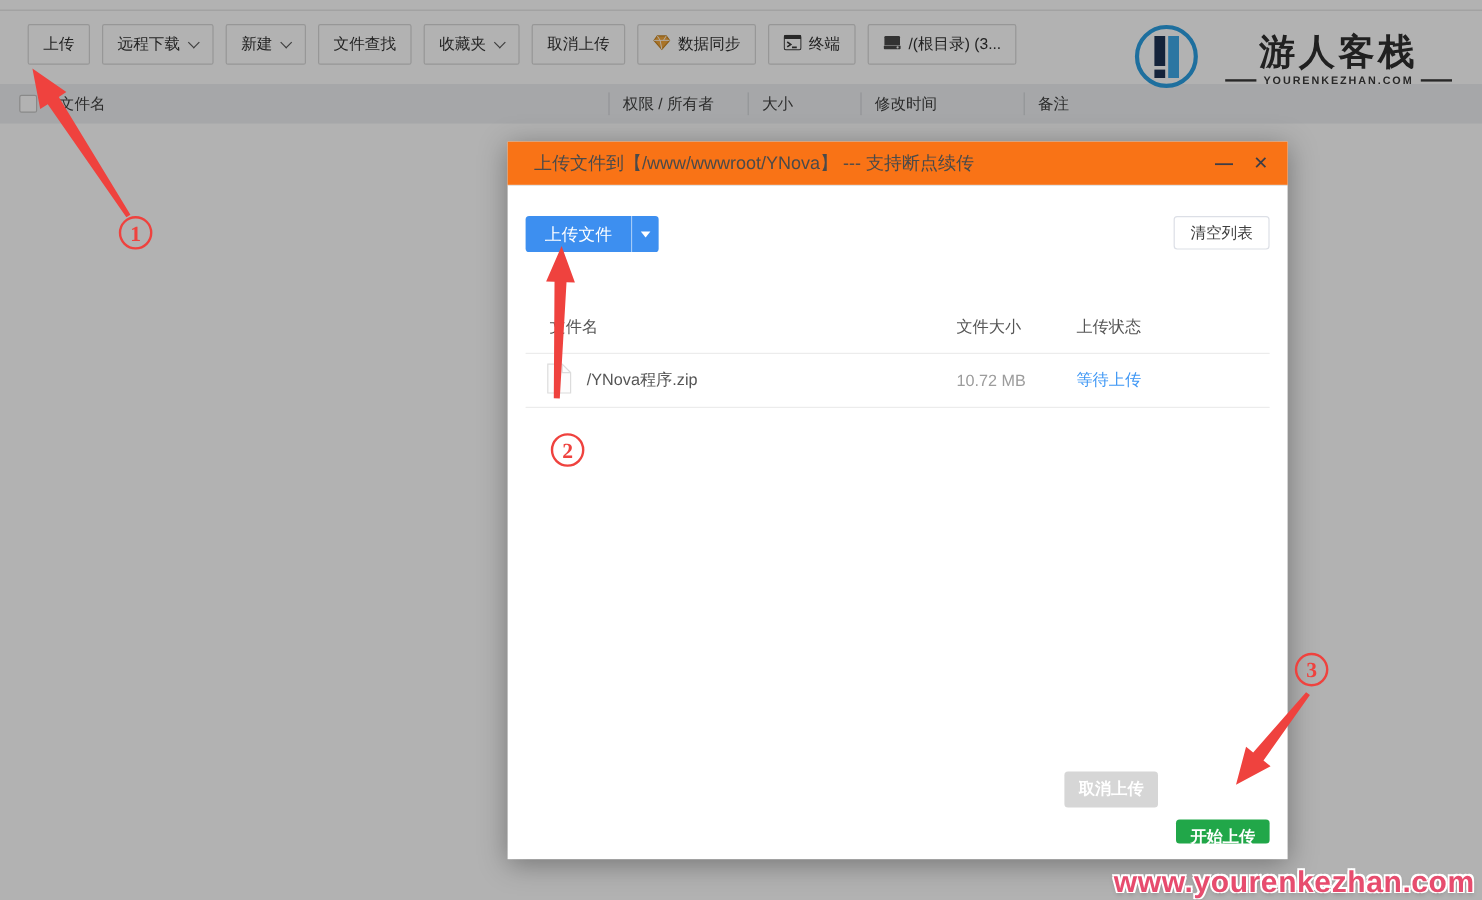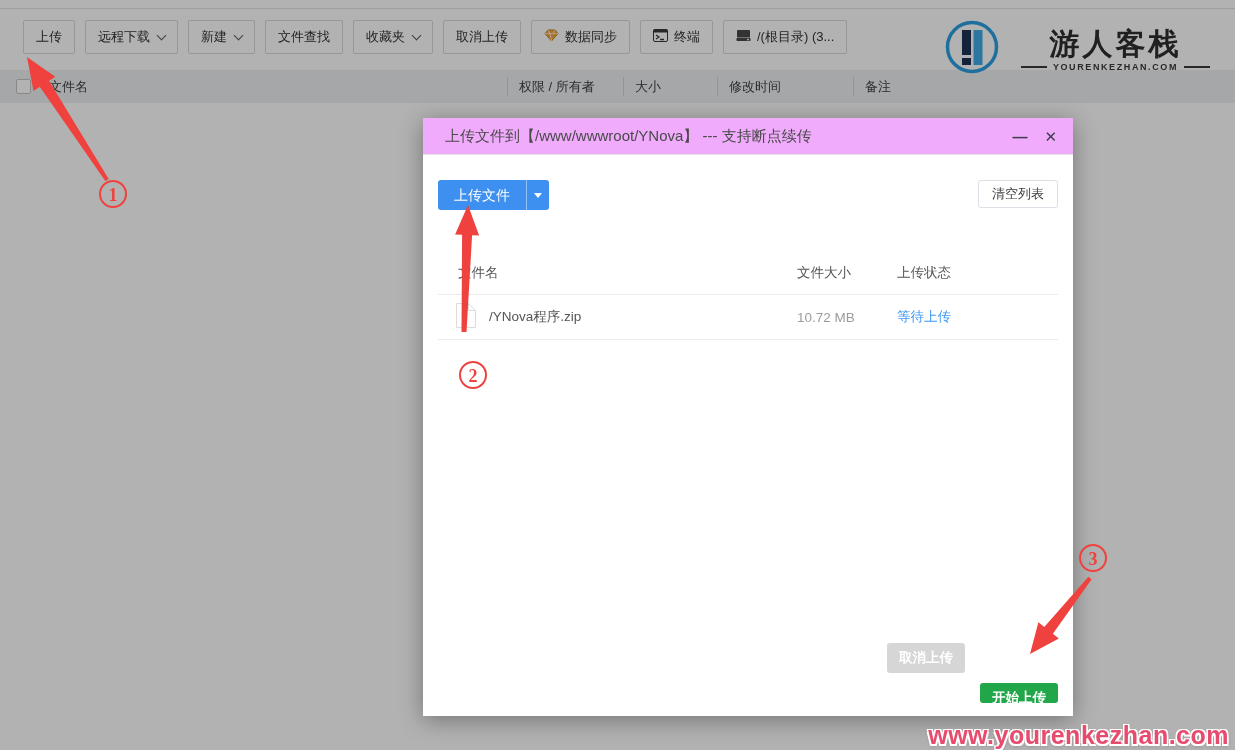--- a/index.html
+++ b/index.html
@@ -53,21 +53,21 @@
   
   .overlay { position: absolute; inset: 0; background: rgba(0,0,0,0.30); }
 
   
   .modal {
     position: absolute; left: 423px; top: 118px; width: 650px; height: 598px;
     background: #fff; box-shadow: 0 4px 22px rgba(0,0,0,0.35);
     display: flex; flex-direction: column;
   }
   .modal-header {
-    height: 37px; flex: 0 0 37px; background: #f0abfc; border-bottom: 1px solid #e4e4e4;
+    height: 37px; flex: 0 0 37px; background: #f97316; border-bottom: 1px solid #e4e4e4;
     display: flex; align-items: center; padding: 0 16px 0 22px;
   }
   .modal-title { flex: 1; font-size: 15px; color: #4a4a4a; }
   .win-btn { color: #3d3d47; font-size: 15px; line-height: 1; margin-left: 18px; cursor: pointer; }
   .win-min { font-weight: bold; letter-spacing: -1px; }
 
   .modal-body { flex: 1; display: flex; flex-direction: column; padding: 25px 15px 13px; gap: 28px; }
   .modal-toprow { display: flex; justify-content: space-between; align-items: flex-start; }
   .split-btn { display: flex; cursor: pointer; }
   .split-main {

